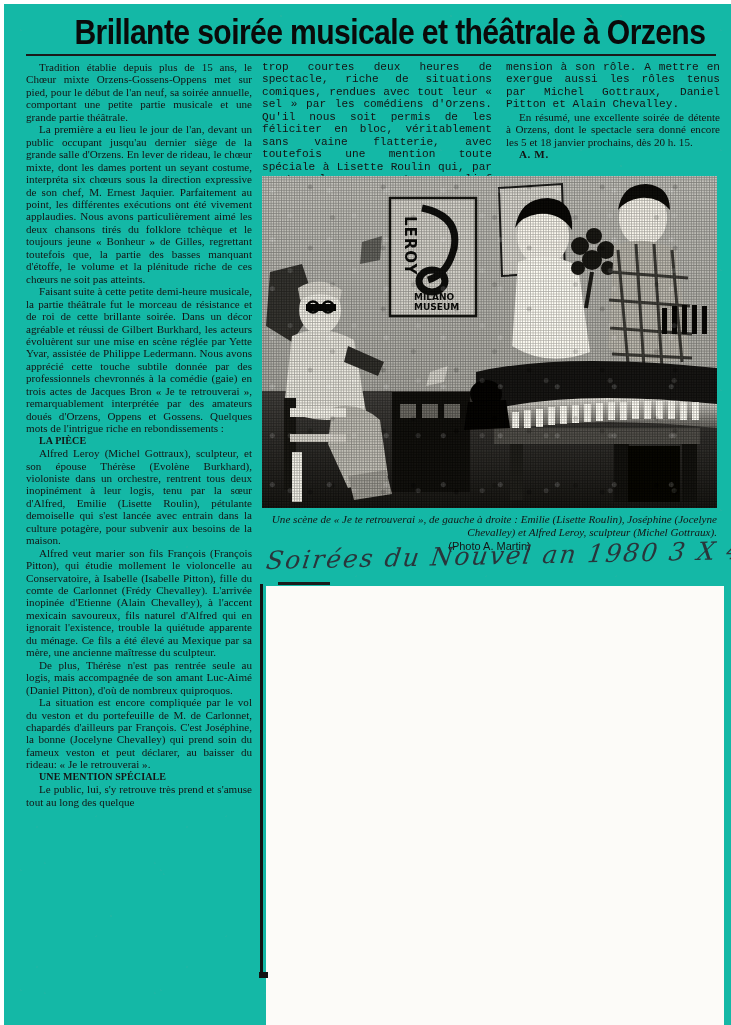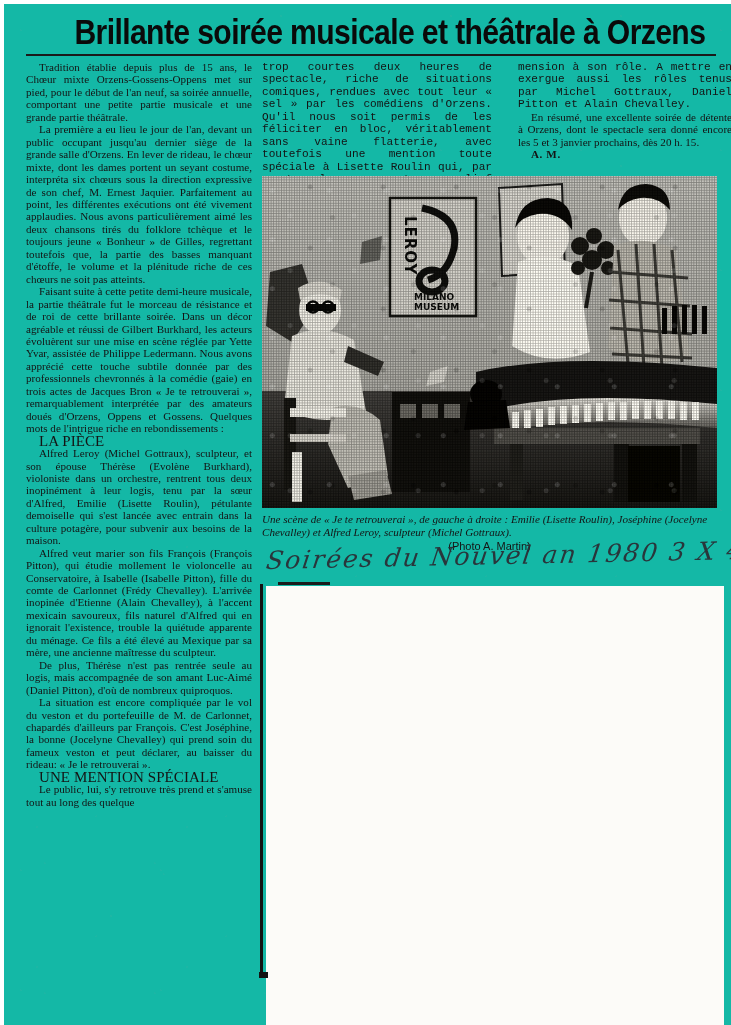--- a/index.html
+++ b/index.html
@@ -77,25 +77,25 @@
     color: #141414;
   }
   .col p {
     margin: 0;
     text-indent: 13px;
   }
   .col p.noindent { text-indent: 0; font-family: Liberation Mono, monospace; }
 
   .col-1 { left: 22px;  top: 57px; width: 226px; }
   .col-2 { left: 258px; top: 57px; width: 230px; }
-  .col-3 { left: 514px; top: 57px; width: 214px; }
+  .col-3 { left: 502px; top: 57px; width: 214px; }
 
   .sec-head {
-    font-weight: 400;
-    font-size: 15px;
+    font-weight: 700;
+    font-size: 10px;
     letter-spacing: .1px;
     text-indent: 0;
     margin-top: 9px;
     margin-bottom: 1px;
   }
 
   .signature {
     text-align: left;
     text-indent: 0;
     font-weight: 700;
@@ -142,21 +142,21 @@
       radial-gradient(circle at 87% 62%, rgba(0,0,0,.12) 0 2px, transparent 3px);
     background-size: 57px 49px, 73px 61px, 64px 55px, 81px 67px;
   }
 
   .caption {
     margin-top: 5px;
     font-style: italic;
     font-size: 11.1px;
     line-height: 12.8px;
     color: #141414;
-    text-align: left;
+    text-align: right;
   }
   .photo-credit {
     margin-top: 1px;
     text-align: center;
     font-family: "Liberation Sans", "DejaVu Sans", sans-serif;
     font-style: normal;
     font-size: 11px;
     color: #151515;
   }
 
@@ -249,21 +249,21 @@
     <p class="sec-head">UNE MENTION SPÉCIALE</p>
     <p>Le public, lui, s'y retrouve très prend et s'amuse tout au long des quelque</p>
   </div>
 
   <div class="col col-2">
     <p class="noindent">trop courtes deux heures de spectacle, riche de situations comiques, rendues avec tout leur « sel » par les comédiens d'Orzens. Qu'il nous soit permis de les féliciter en bloc, véritablement sans vaine flatterie, avec toutefois une mention toute spéciale à Lisette Roulin qui, par sa truculence, apporte un relief particulier à l'œuvre et une di-</p>
   </div>
 
   <div class="col col-3">
     <p class="noindent">mension à son rôle. A mettre en exergue aussi les rôles tenus par Michel Gottraux, Daniel Pitton et Alain Chevalley.</p>
-    <p>En résumé, une excellente soirée de détente à Orzens, dont le spectacle sera donné encore les 5 et 3 janvier prochains, dès 20 h. 15.</p>
+    <p>En résumé, une excellente soirée de détente à Orzens, dont le spectacle sera donné encore les 5 et 18 janvier prochains, dès 20 h. 15.</p>
     <p class="signature">A. M.</p>
   </div>
 
   <div class="photo-block">
 
     <div class="photo">
       <svg class="photo-scene" viewBox="0 0 455 332" preserveAspectRatio="none">
         <defs>
           <linearGradient id="wallg" x1="0" y1="0" x2="0" y2="1">
             <stop offset="0%" stop-color="#b9b8b2"></stop>

